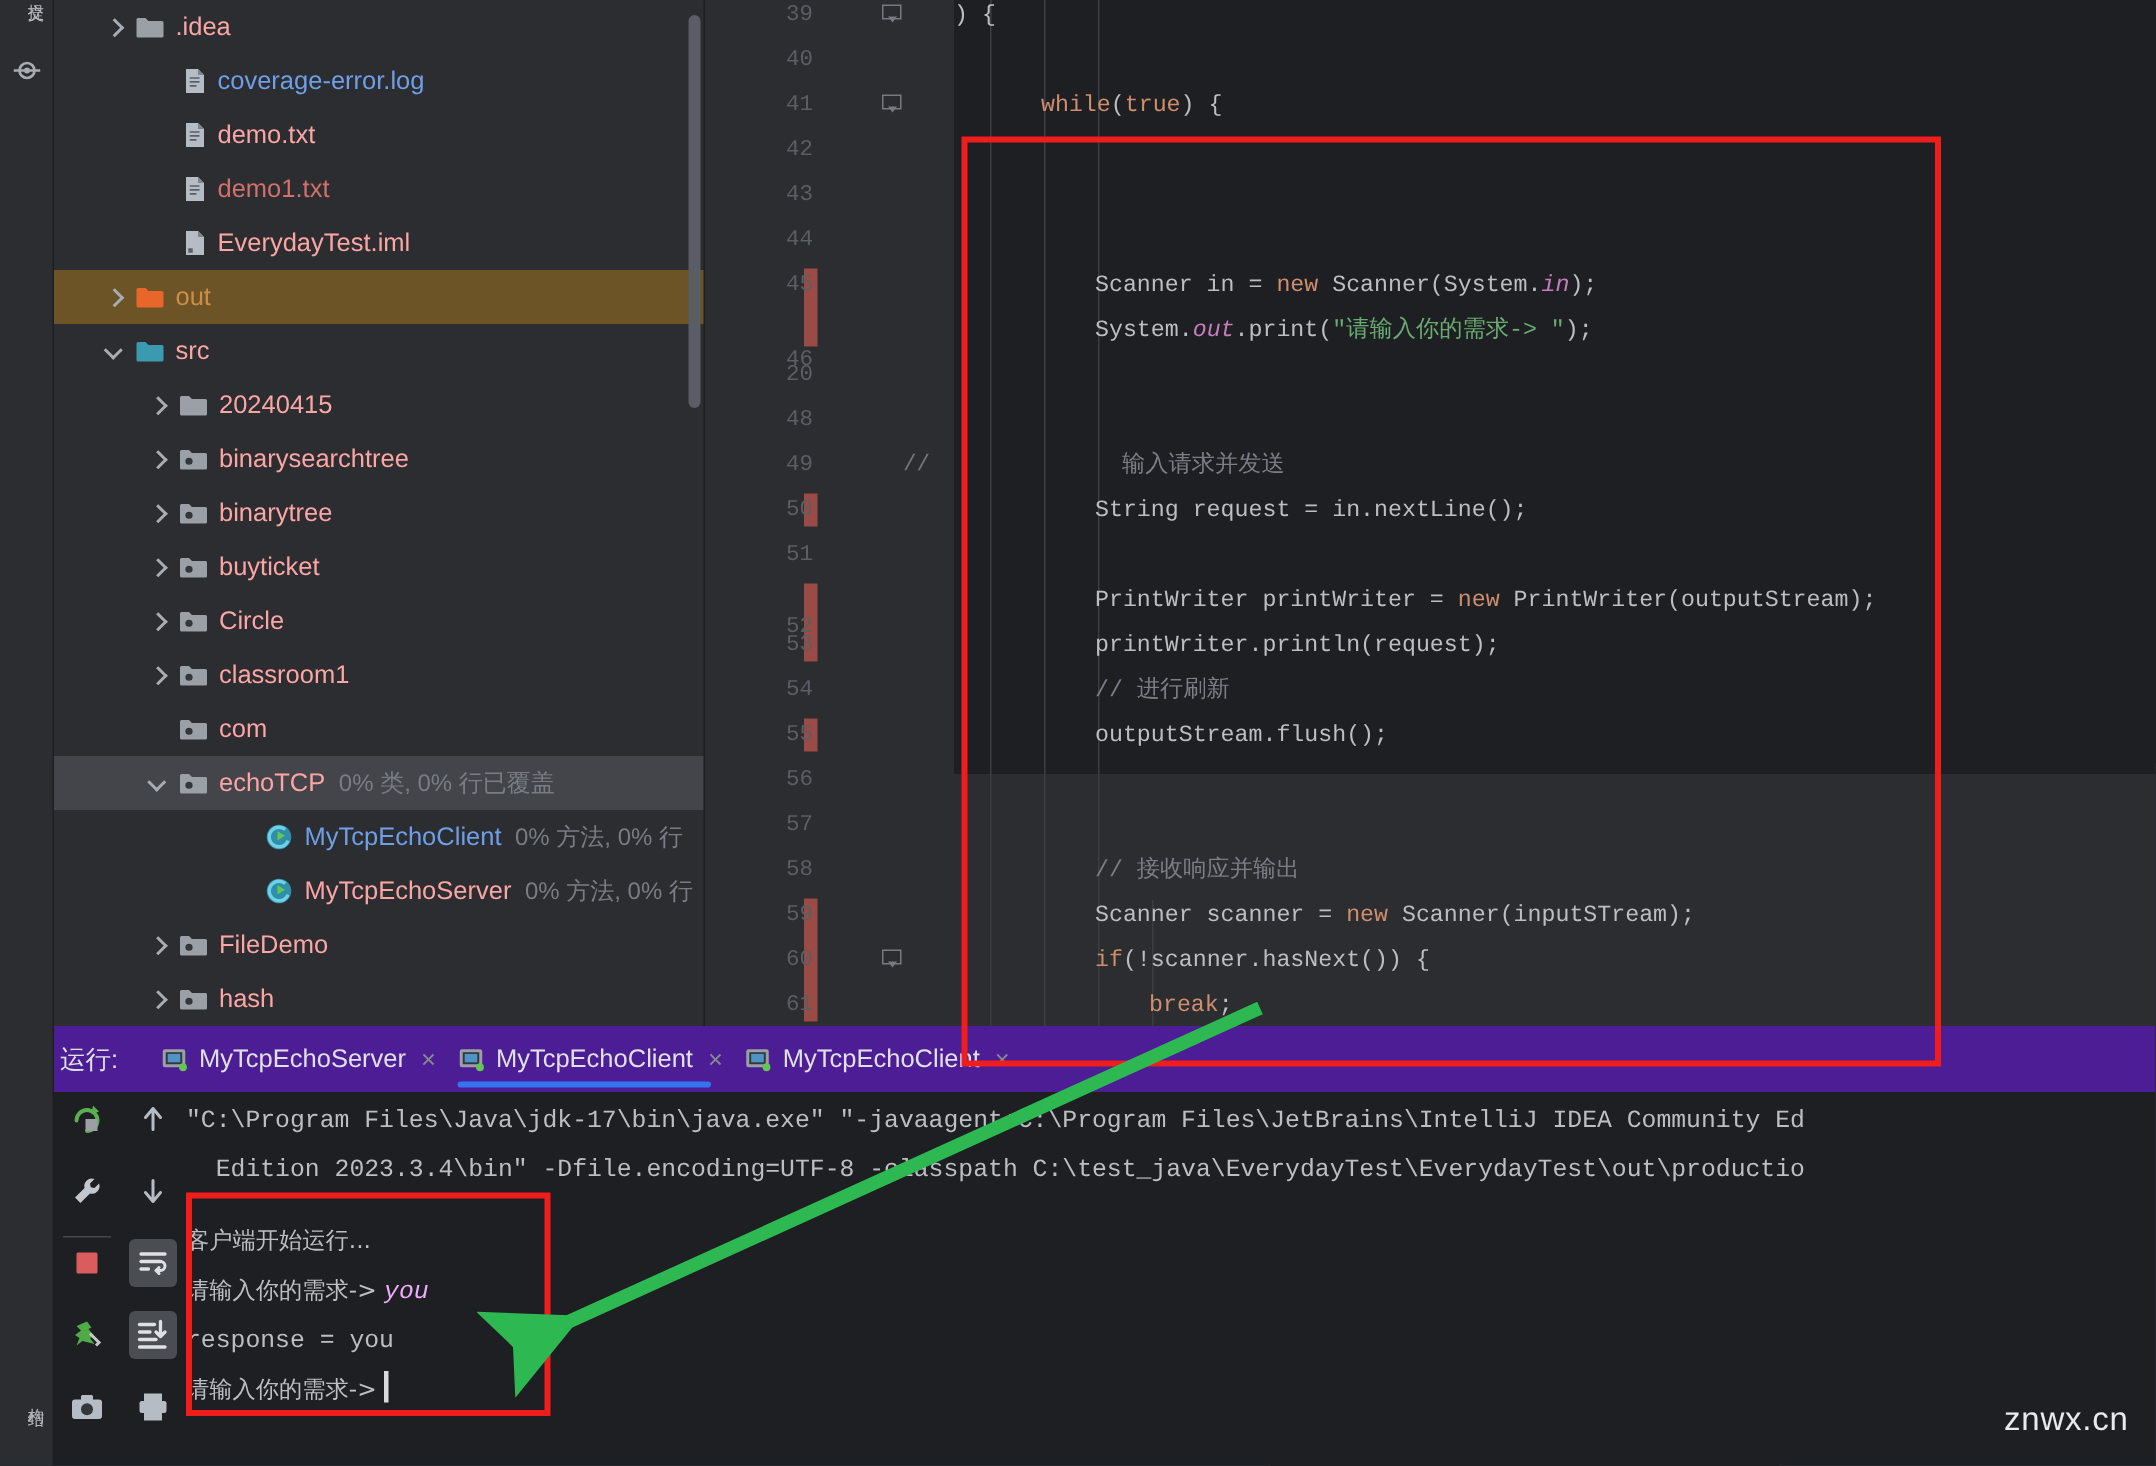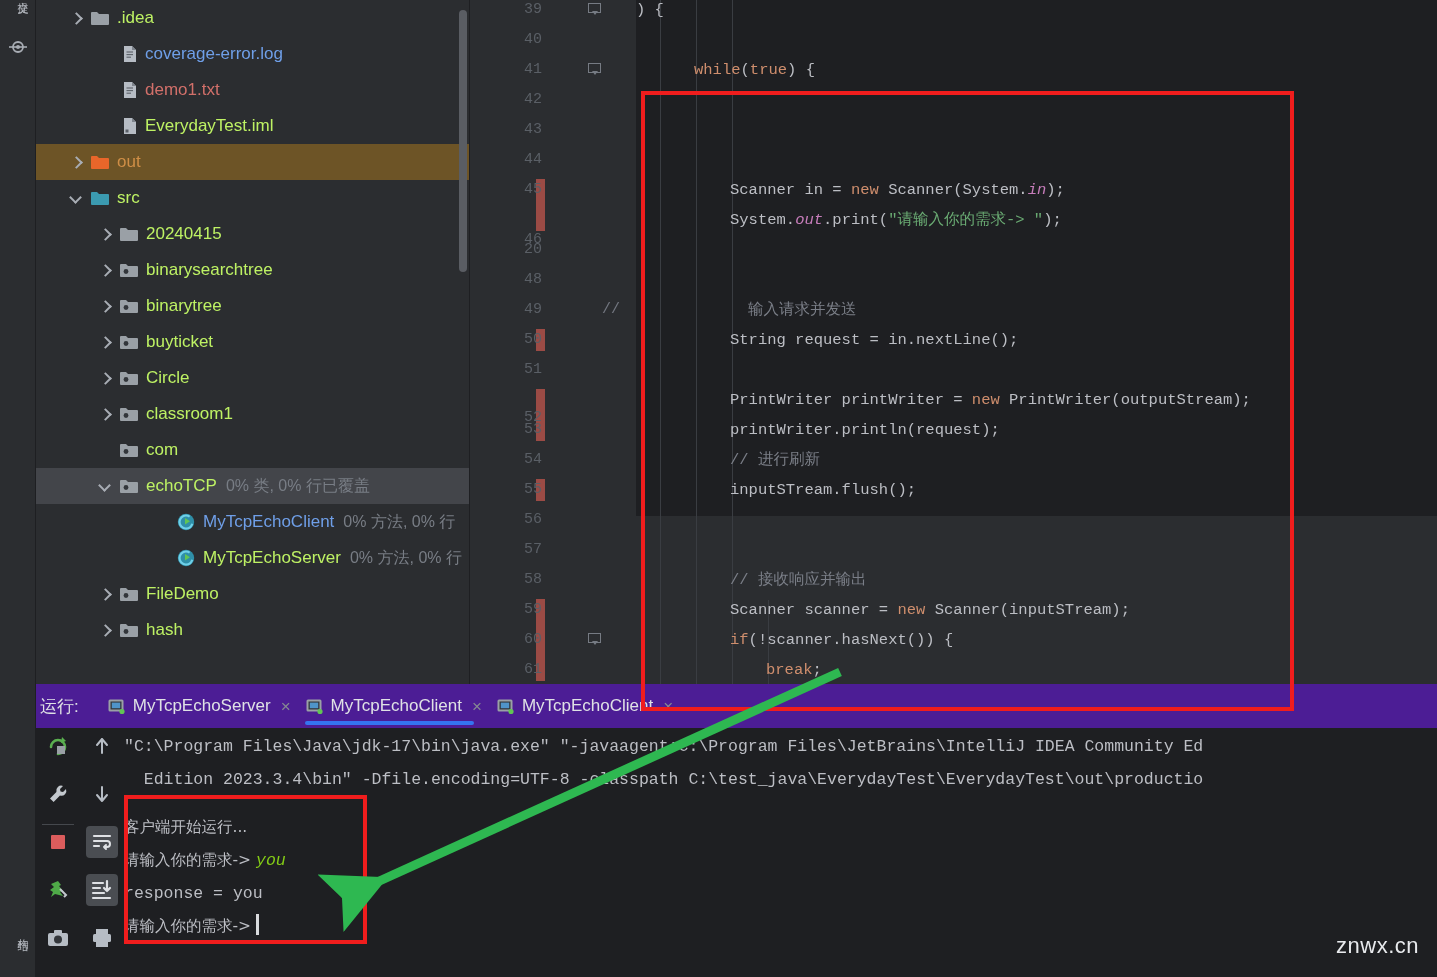--- a/index.html
+++ b/index.html
@@ -41,21 +41,21 @@
     width: 16px; height: 16px; flex: 0 0 16px; margin-right: 5px;
     position: relative;
   }
   .chev.r::before, .chev.d::before {
     content: ""; position: absolute; border-right: 2px solid #a8adb4;
     border-bottom: 2px solid #a8adb4; width: 7px; height: 7px;
   }
   .chev.r::before { left: 3px; top: 4px; transform: rotate(-45deg); }
   .chev.d::before { left: 2px; top: 3px; transform: rotate(45deg); }
   .ico { flex: 0 0 auto; margin-right: 7px; display: block; }
-  .lbl { color: #bef264; }
+  .lbl { color: #fca5a5; }
   .lbl.blue { color: #6f9fe8; }
   .lbl.red { color: #d2706a; }
   .lbl.orange { color: #cf8e46; }
   .cov { color: #787d85; margin-left: 9px; font-size: 16px; }
 
   
   .tree-sb {
     position: absolute; left: 459px; top: 10px; width: 8px; height: 262px;
     background: #5a5d63; border-radius: 4px;
   }
@@ -156,21 +156,21 @@
   
   .console {
     position: absolute; left: 88px; top: 44px; right: 0; bottom: 0;
     font-family: "Liberation Mono", monospace; font-size: 16.5px;
     color: #bcbec4; overflow: hidden;
   }
   .coline {
     position: absolute; left: 0; white-space: pre; height: 33px; line-height: 33px;
   }
   .cn { font-family: "DejaVu Sans", sans-serif; font-size: 15.5px; }
-  .inp { color: #84cc16; font-style: italic; }
+  .inp { color: #f0abfc; font-style: italic; }
   .caret {
     display: inline-block; width: 3px; height: 21px; background: #d8dadd;
     vertical-align: -4px;
   }
 
   
   .redbox-console {
     position: absolute; left: 124px; top: 795px; width: 243px; height: 149px;
     border: 4px solid #f01d1d; pointer-events: none; z-index: 30;
   }
@@ -217,20 +217,34 @@
         <svg viewBox="0 0 16 18" width="16" height="18" class="ico">
           <path d="M2 1h8l4 4v12H2z" fill="#b6bcc4"></path>
           <path d="M10 1l4 4h-4z" fill="#7e848c"></path>
           <g stroke="#5b6068" stroke-width="1.1">
             <line x1="4.5" y1="7" x2="11" y2="7"></line>
             <line x1="4.5" y1="9.6" x2="11" y2="9.6"></line>
             <line x1="4.5" y1="12.2" x2="9" y2="12.2"></line>
           </g>
         </svg>
         <span class="lbl blue">coverage-error.log</span>
+      </div>
+      <div class="row">
+        <div style="width: 65px; flex: 0 0 auto;"></div>
+        <span class="chev"></span>
+        <svg viewBox="0 0 16 18" width="16" height="18" class="ico">
+          <path d="M2 1h8l4 4v12H2z" fill="#b6bcc4"></path>
+          <path d="M10 1l4 4h-4z" fill="#7e848c"></path>
+          <g stroke="#5b6068" stroke-width="1.1">
+            <line x1="4.5" y1="7" x2="11" y2="7"></line>
+            <line x1="4.5" y1="9.6" x2="11" y2="9.6"></line>
+            <line x1="4.5" y1="12.2" x2="9" y2="12.2"></line>
+          </g>
+        </svg>
+        <span class="lbl ">demo.txt</span>
       </div>
       <div class="row">
         <div style="width: 65px; flex: 0 0 auto;"></div>
         <span class="chev"></span>
         <svg viewBox="0 0 16 18" width="16" height="18" class="ico">
           <path d="M2 1h8l4 4v12H2z" fill="#b6bcc4"></path>
           <path d="M10 1l4 4h-4z" fill="#7e848c"></path>
           <g stroke="#5b6068" stroke-width="1.1">
             <line x1="4.5" y1="7" x2="11" y2="7"></line>
             <line x1="4.5" y1="9.6" x2="11" y2="9.6"></line>
@@ -423,21 +437,21 @@
       <div class="iline" style="left:132px;top:600px;height:84px"></div>
     <div class="cl" style="top: -5px; left: 0px;"><span>) {</span></div>
         <div class="cl" style="top: 55px; left: 58px;"><span class="kw">while</span><span>(</span><span class="kw">true</span><span>) {</span></div>
         <div class="cl" style="top: 175px; left: 94px;"><span>Scanner in = </span><span class="kw">new</span><span> Scanner(System.</span><span class="fld">in</span><span>);</span></div>
         <div class="cl" style="top: 205px; left: 94px;"><span>System.</span><span class="fld">out</span><span>.print(</span><span class="str">"请输入你的需求-&gt; "</span><span>);</span></div>
         <div class="cl" style="top: 295px; left: 112px;"><span class="cmt">输入请求并发送</span></div>
         <div class="cl" style="top: 325px; left: 94px;"><span>String request = in.nextLine();</span></div>
         <div class="cl" style="top: 385px; left: 94px;"><span>PrintWriter printWriter = </span><span class="kw">new</span><span> PrintWriter(outputStream);</span></div>
         <div class="cl" style="top: 415px; left: 94px;"><span>printWriter.println(request);</span></div>
         <div class="cl" style="top: 445px; left: 94px;"><span class="cmt">// 进行刷新</span></div>
-        <div class="cl" style="top: 475px; left: 94px;"><span>inputSTream.flush();</span></div>
+        <div class="cl" style="top: 475px; left: 94px;"><span>outputStream.flush();</span></div>
         <div class="cl" style="top: 565px; left: 94px;"><span class="cmt">// 接收响应并输出</span></div>
         <div class="cl" style="top: 595px; left: 94px;"><span>Scanner scanner = </span><span class="kw">new</span><span> Scanner(inputSTream);</span></div>
         <div class="cl" style="top: 625px; left: 94px;"><span class="kw">if</span><span>(!scanner.hasNext()) {</span></div>
         <div class="cl" style="top: 655px; left: 130px;"><span class="kw">break</span><span>;</span></div>
       </div>
   </div>
 
   <div class="runpanel">
     <div class="tabbar" id="tabbar">
       <div class="runlabel">运行:</div>

